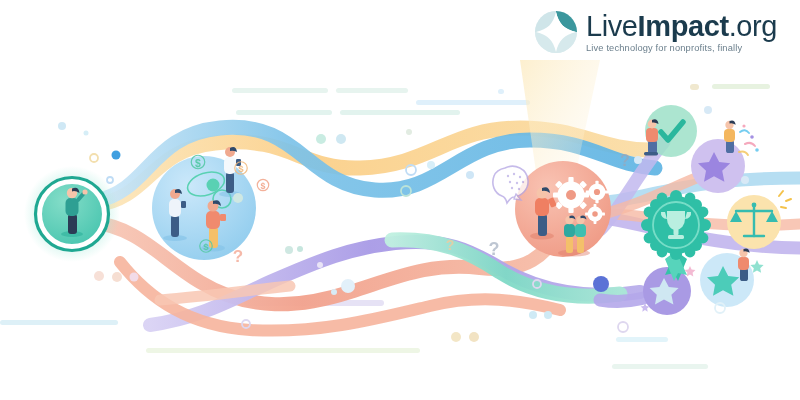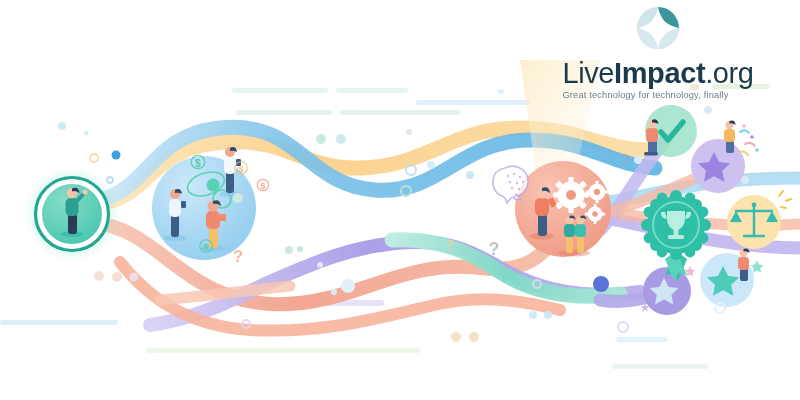--- a/index.html
+++ b/index.html
@@ -17,21 +17,20 @@
   }
 
   
   #logo{
     position:absolute;
     left:534px; top:6px;
     width:248px; height:52px;
     display:flex;
     align-items:center;
     gap:8px;
-    flex-direction:column;
   }
   #logo-mark{ width:44px; height:44px; flex:0 0 44px; }
   #logo-text{ display:flex; flex-direction:column; justify-content:center; }
   #logo-wordmark{
     font-size:29px;
     line-height:30px;
     letter-spacing:-0.4px;
     color:#1b3b4d;
     white-space:nowrap;
   }
@@ -468,17 +467,17 @@
         <path d="M22 22 L22 1 A21 21 0 0 1 43 22 Z" fill="#2c8f96" opacity="0.92"></path>
         <path d="M22 22 L43 22 A21 21 0 0 1 22 43 Z" fill="#d6e9ec"></path>
         <path d="M22 22 L22 43 A21 21 0 0 1 1 22 Z" fill="#d6e9ec"></path>
         <path d="M22 22 L1 22 A21 21 0 0 1 22 1 Z" fill="#cfe5e9"></path>
         <path d="M22 2 C25 14 30 19 42 22 C30 25 25 30 22 42 C19 30 14 25 2 22 C14 19 19 14 22 2 Z" fill="#ffffff"></path>
         <path d="M22 2 C25 14 30 19 42 22 L22 22 Z" fill="#ffffff"></path>
       </svg>
     </span>
     <span id="logo-text">
       <span id="logo-wordmark"><span class="lt">Live</span><span class="bd">Impact</span><span class="lt">.org</span></span>
-      <span id="logo-tagline">Great technology for technology, finally</span>
+      <span id="logo-tagline">Live technology for nonprofits, finally</span>
     </span>
   </div>
 
 </div>
 
 </body></html>

